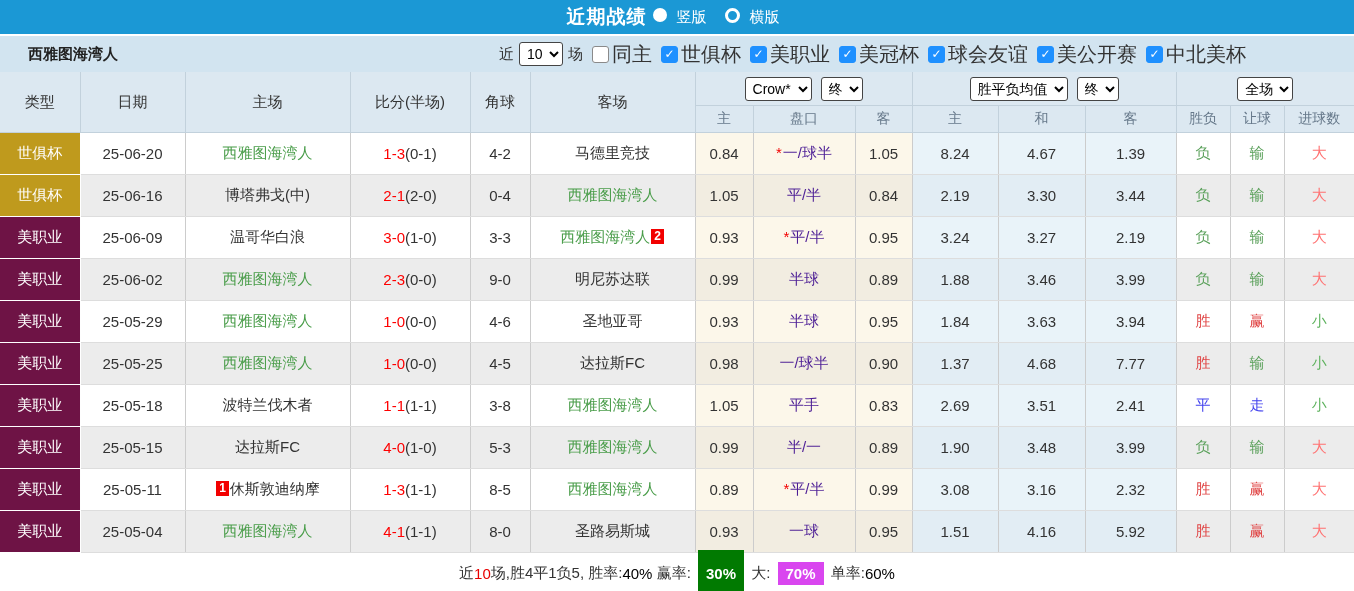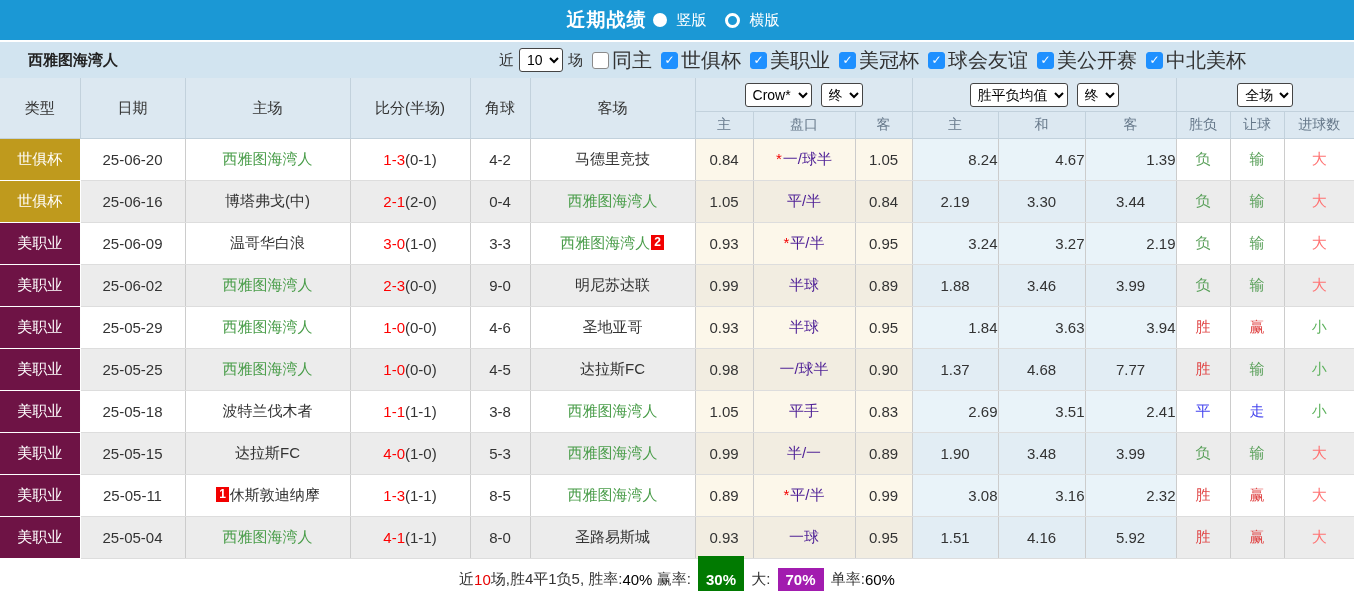--- a/index.html
+++ b/index.html
@@ -1,21 +1,21 @@
 <!DOCTYPE html>
 <html><head>
 <meta charset="utf-8">
 <style>
   html,body{margin:0;padding:0;background:#fff;}
   body{width:1354px;height:591px;font-family:"Liberation Sans","DejaVu Sans",sans-serif;overflow:hidden;}
 
   
-  .titlebar{height:40px;background:#1b98d5;display:flex;align-items:center;justify-content:center;gap:6px;}
+  .titlebar{height:34px;background:#1b98d5;display:flex;align-items:center;justify-content:center;gap:6px;}
   .title{color:#fff;font-size:19px;font-weight:bold;letter-spacing:1px;}
-  .radios{display:flex;align-items:center;gap:10px;}
+  .radios{display:flex;align-items:flex-start;gap:10px;}
   .radio{box-sizing:border-box;width:15px;height:15px;border-radius:50%;border:3px solid #fff;background:transparent;display:inline-block;cursor:pointer;}
   .radio.sel{background:#fff;border:none;width:14px;height:14px;}
   .rlabel{color:#fff;font-size:15px;margin-right:8px;}
 
   
   .filterbar{height:38px;background:#d2e4f0;border-top:2px solid #fff;position:relative;display:flex;align-items:center;justify-content:flex-end;padding-right:108px;box-sizing:border-box;}
   .team{position:absolute;left:28px;font-size:15px;font-weight:bold;color:#222;}
   .filters{display:flex;align-items:center;font-size:15px;color:#333;}
   .filters select{margin:0 5px;}
   select{font-size:14px;background:#fff;border:1px solid #444;border-radius:3px;padding:1px 3px;height:24px;font-family:"Liberation Sans","DejaVu Sans",sans-serif;}
@@ -31,21 +31,21 @@
   tr.hrow2 th{height:26px;font-size:14px;color:#66788a;}
   th.hg{border-bottom:1px solid #c2d1dc;}
   .hsel{display:flex;justify-content:center;gap:9px;}
   th:last-child,td:last-child{border-right:none;}
 
   td{height:41px;font-size:15px;color:#333;border-right:1px solid #ccc;border-bottom:1px solid #ddd;}
   tr.odd td{background:#fff;}
   tr.even td{background:#ececec;}
   tr.odd td.crow{background:#fcf7ea;}
   tr.even td.crow{background:#f2ede1;}
-  tr.odd td.mean{background:#e9f3f9;text-align:right;}
+  tr.odd td.mean{background:#e9f3f9;}
   tr.even td.mean{background:#e2edf4;}
   td.type{color:#fff;border-bottom:1px solid #fff;border-right:1px solid #fff;}
 
   .tname{color:#333;}
   .tname.green{color:#4a9d4a;}
   .badge{display:inline-block;background:#f20000;color:#fff;font-size:12px;font-weight:bold;line-height:15px;padding:0 3px;vertical-align:2px;margin:0 1px;}
   .ft{color:#fe0000;}
   .ht{color:#333;}
   .star{color:#f20000;margin-right:1px;}
   .pan{color:#4c1d95;}
@@ -54,21 +54,21 @@
   .c-blue{color:#4444ee;}
   .c-redsoft{color:#ff7373;}
   .c-greensoft{color:#5db25d;}
 
   
   .footer{height:40px;display:flex;align-items:center;justify-content:center;font-size:15px;color:#333;border-bottom:1px solid #ccc;background:#fff;}
   .seg-plain{color:#333;}
   .seg-red{color:#e80000;}
   .seg-blue{color:#000000;}
   .seg-greenbg{background:#017a01;color:#fff;font-weight:bold;padding:15px 8px;margin:0 3px;}
-  .seg-redbg{background:#a21caf;color:#fff;font-weight:bold;padding:3px 8px;margin:0 3px;}
+  .seg-redbg{background:#d946ef;color:#fff;font-weight:bold;padding:3px 8px;margin:0 3px;}
 </style>
 </head>
 <body>
 
 <div class="titlebar">
   <span class="title">近期战绩</span>
   <span class="radios">
       <span class="radio sel"></span>
       <span class="rlabel">竖版</span>
       <span class="radio"></span>

